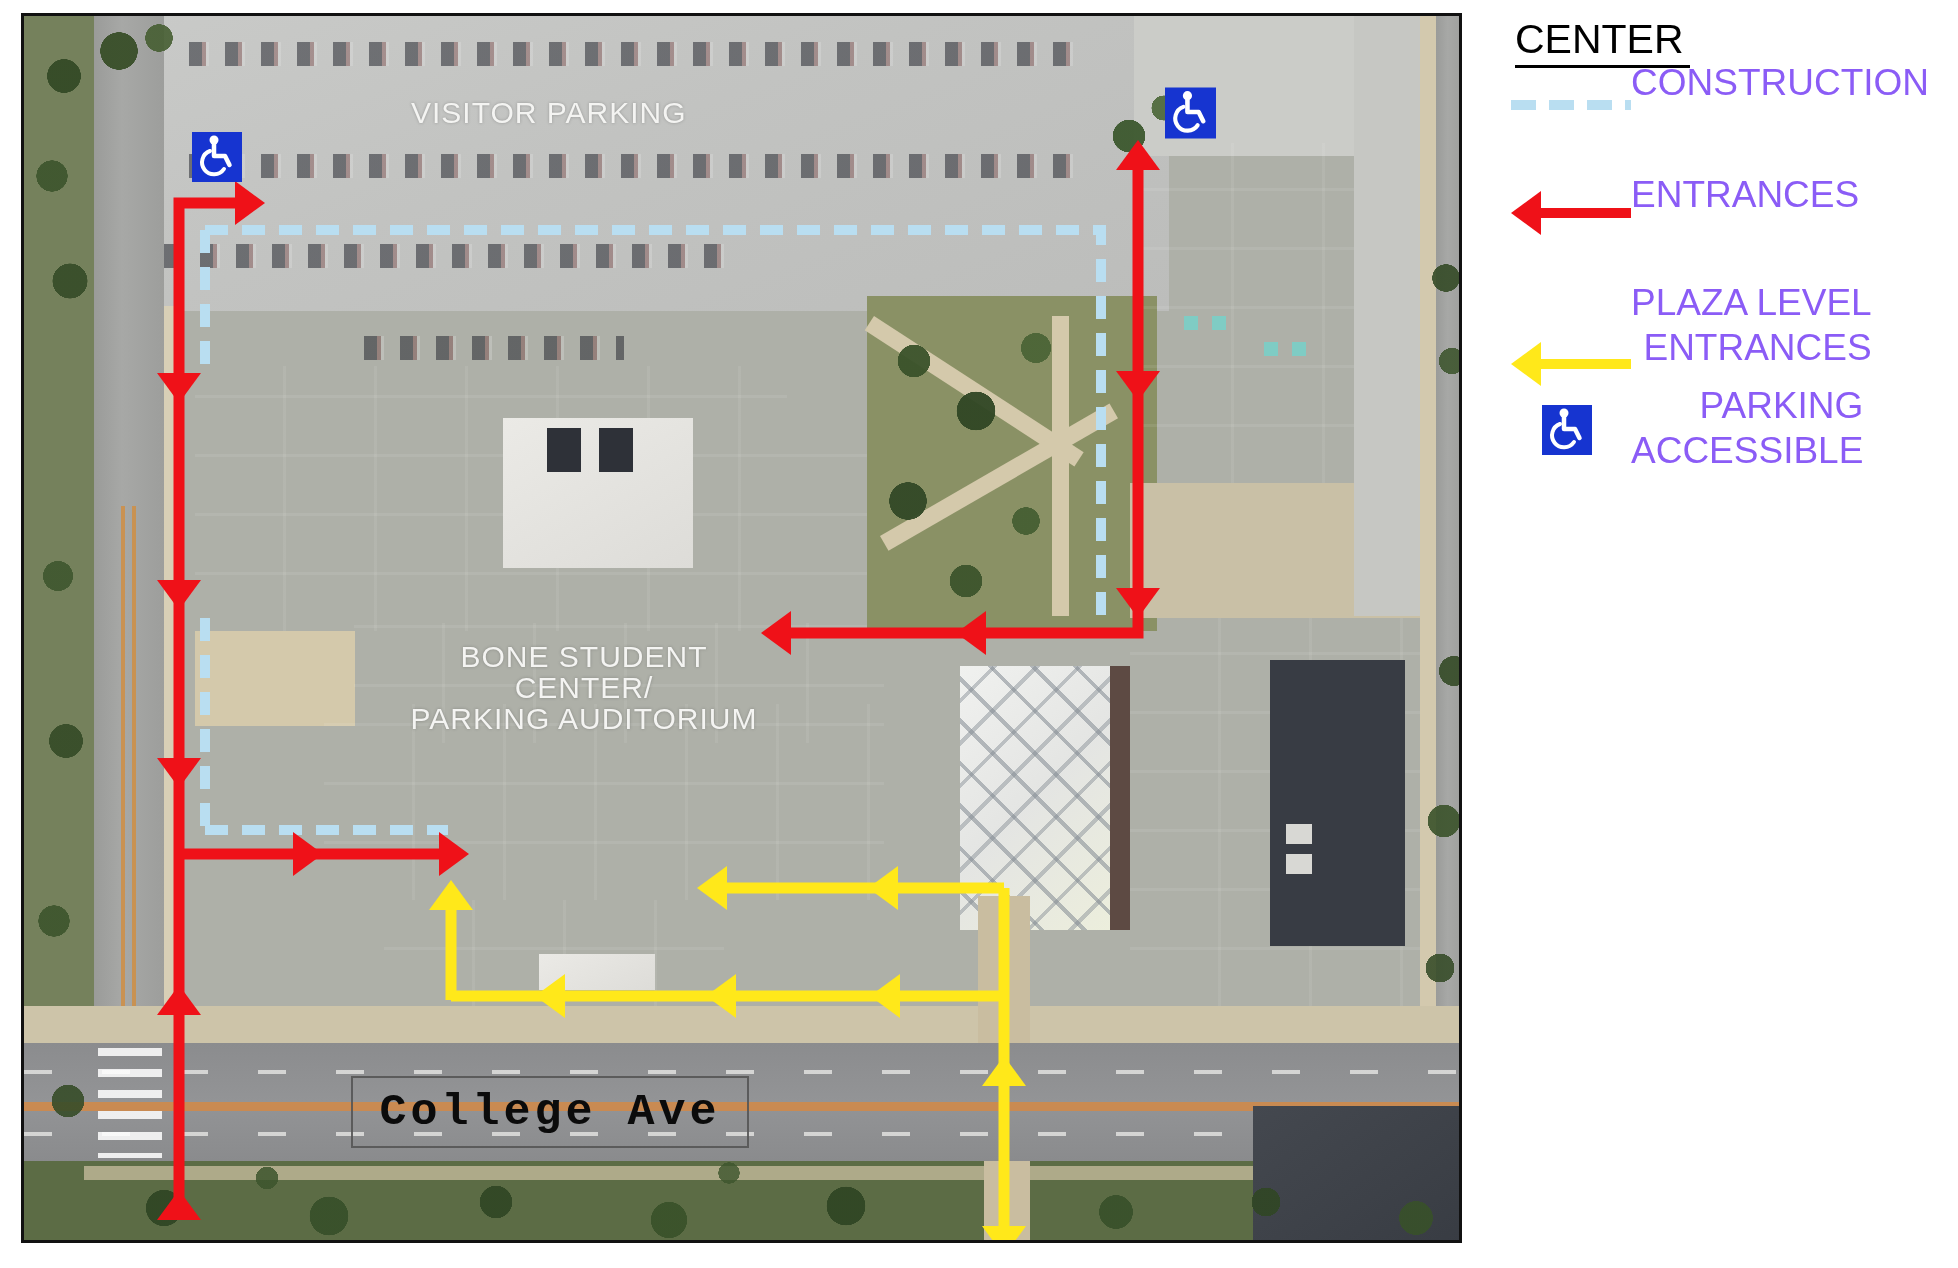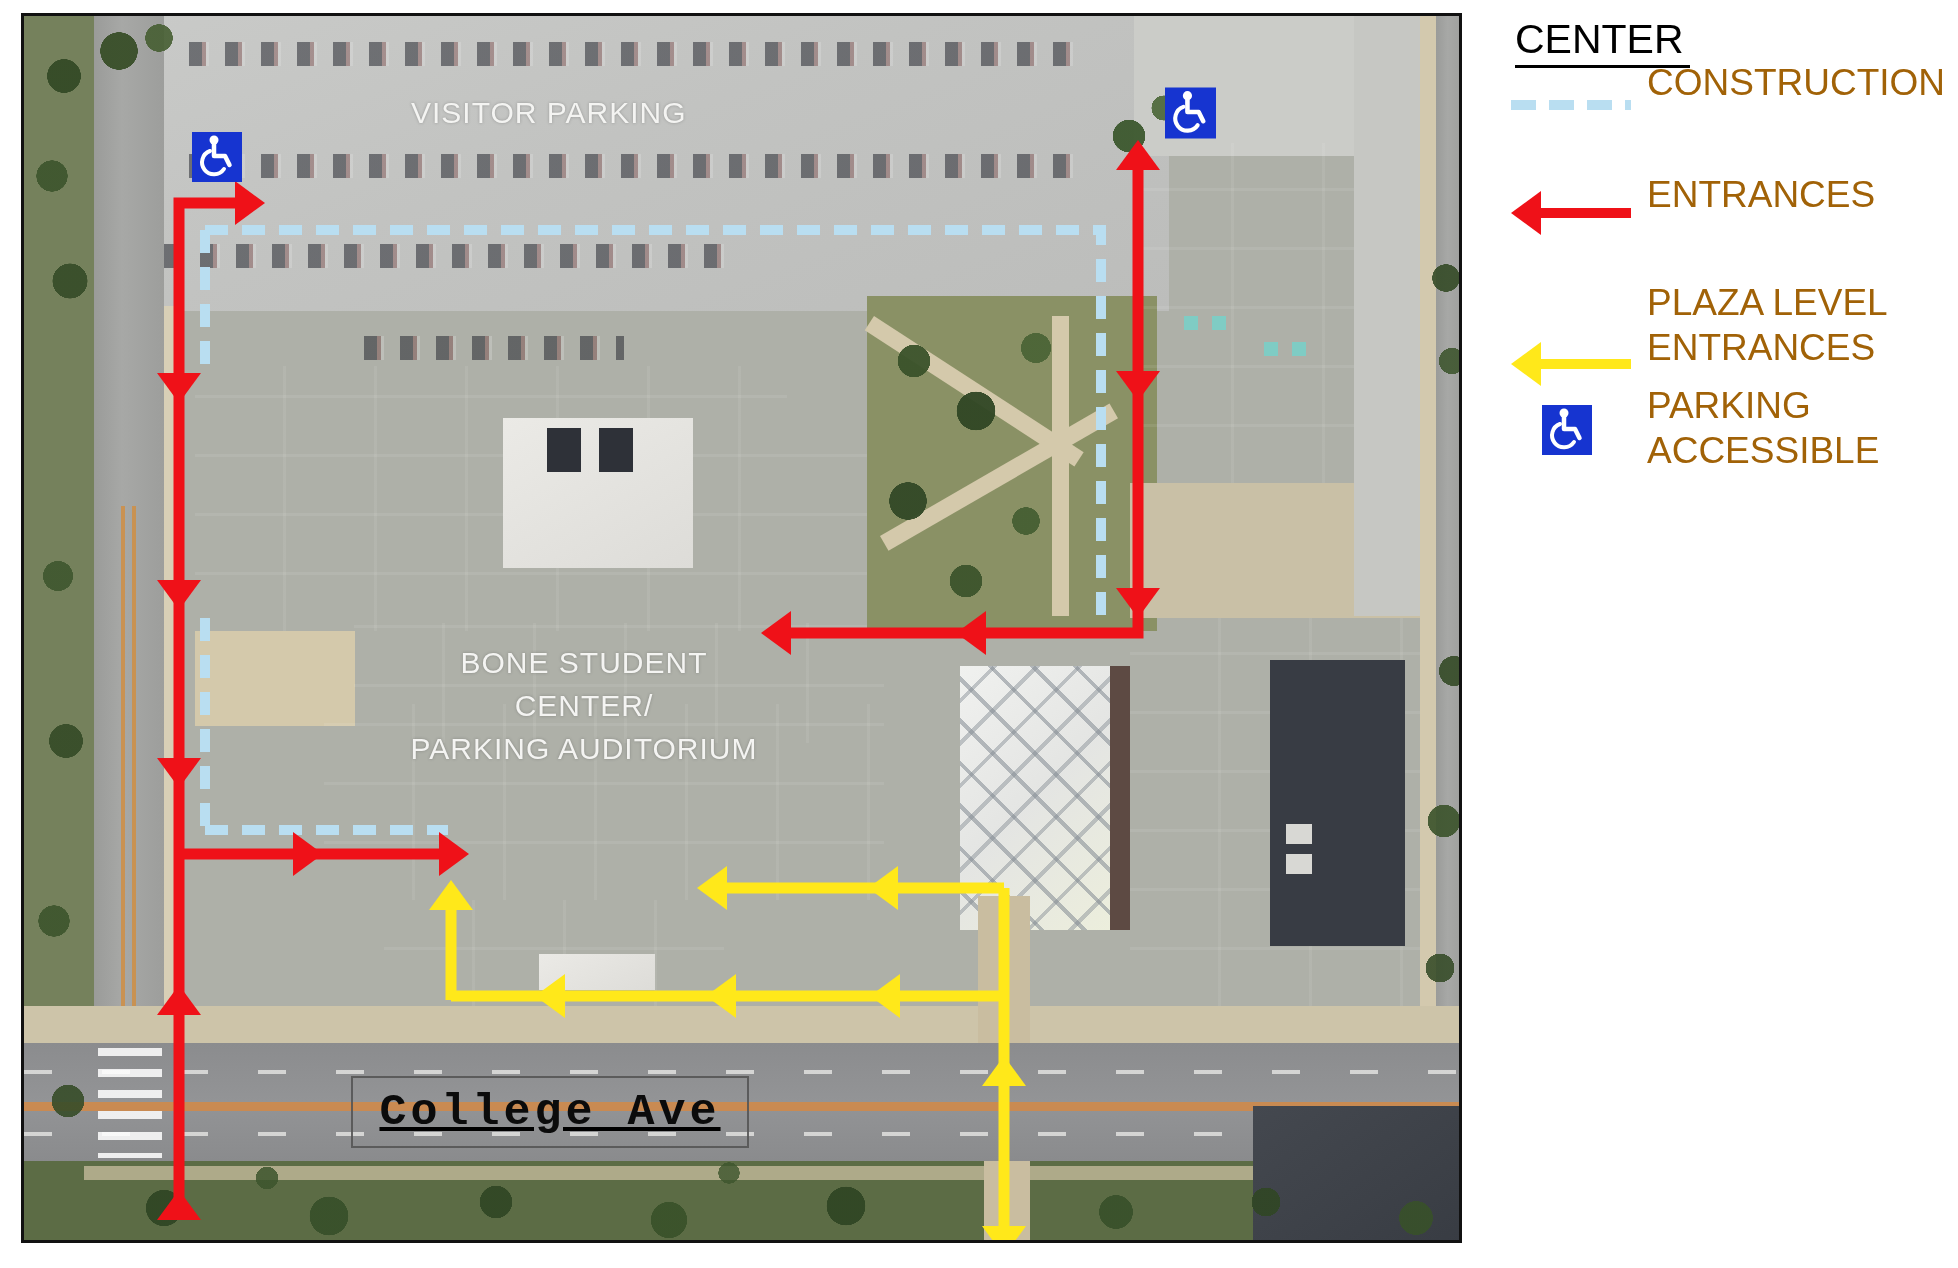--- a/index.html
+++ b/index.html
@@ -57,31 +57,31 @@
     radial-gradient(circle 29px at 645px 1204px,rgba(58,82,42,.95) 0 62%,transparent 63%),
     radial-gradient(circle 31px at 822px 1190px,rgba(48,70,36,.95) 0 62%,transparent 63%),
     radial-gradient(circle 27px at 1092px 1196px,rgba(56,80,42,.92) 0 62%,transparent 63%),
     radial-gradient(circle 23px at 1242px 1186px,rgba(48,70,36,.9) 0 62%,transparent 63%),
     radial-gradient(circle 27px at 1392px 1202px,rgba(56,80,42,.92) 0 62%,transparent 63%),
     radial-gradient(circle 18px at 243px 1162px,rgba(60,84,44,.85) 0 62%,transparent 63%),
     radial-gradient(circle 17px at 705px 1157px,rgba(60,84,44,.8) 0 62%,transparent 63%);}
   
   .maplabel{color:#f4f4f2;font-size:30px;letter-spacing:1px;white-space:nowrap;
             text-shadow:0 0 3px rgba(60,60,60,.35);}
-  #building-label{text-align:center;line-height:43px;}
+  #building-label{text-align:center;line-height:31px;}
   #college-box{border:2px solid rgba(85,85,85,.9);display:flex;align-items:center;justify-content:center;}
   #college-box span{font-family:"Liberation Mono","DejaVu Sans Mono",monospace;font-weight:bold;
                     font-size:45px;color:#0b0b0b;letter-spacing:4px;white-space:nowrap;}
   
   #overlay{position:absolute;left:0;top:0;pointer-events:none;}
   
   #legend{position:absolute;left:1495px;top:0;width:460px;height:520px;}
   #legend-title{position:absolute;left:20px;top:16px;font-size:41px;color:#000;
                 border-bottom:3px solid #000;padding:0 6px 2px 0;}
-  .leg-text{position:absolute;left:152px;font-size:37px;line-height:45px;color:#a16207;white-space:nowrap;}
+  .leg-text{position:absolute;left:136px;font-size:37px;line-height:45px;color:#8b5cf6;white-space:nowrap;text-align:right;}
   .leg-sym{position:absolute;left:16px;width:120px;}
   .dash-sample{height:10px;background:repeating-linear-gradient(90deg,#b9def1 0 25px,transparent 25px 38px);}
   .arrow-sample{height:44px;position:relative;}
   .arrow-sample .shaft{position:absolute;left:26px;right:0;top:17px;height:10px;}
   .arrow-sample .head{position:absolute;left:0;top:0;width:0;height:0;
       border-top:22px solid transparent;border-bottom:22px solid transparent;border-right:30px solid;}
 </style>
 </head>
 <body>
 
@@ -215,21 +215,21 @@
 
       <use href="#isa" x="168" y="115" width="50" height="52"></use>
       <use href="#isa" x="1141" y="70" width="51" height="54"></use>
     </svg>
 
     <div class="abs maplabel" style="left:387px;top:80px;">VISITOR PARKING</div>
     <div class="abs maplabel" id="building-label" style="left:370px;top:625px;width:380px;white-space:normal;">
       <div>BONE STUDENT CENTER/</div>
       <div>PARKING AUDITORIUM</div>
     </div>
-    <div class="abs" id="college-box" style="left:327px;top:1060px;width:394px;height:68px;text-decoration:underline;">
+    <div class="abs" id="college-box" style="left:327px;top:1060px;width:394px;height:68px;">
       <span>College Ave</span>
     </div>
   </div>
 
   <div id="legend">
     <div id="legend-title">CENTER</div>
 
     <div class="leg-sym dash-sample" style="top:100px;"></div>
     <div class="leg-text" style="top:60px;">
       <div>CONSTRUCTION</div>

